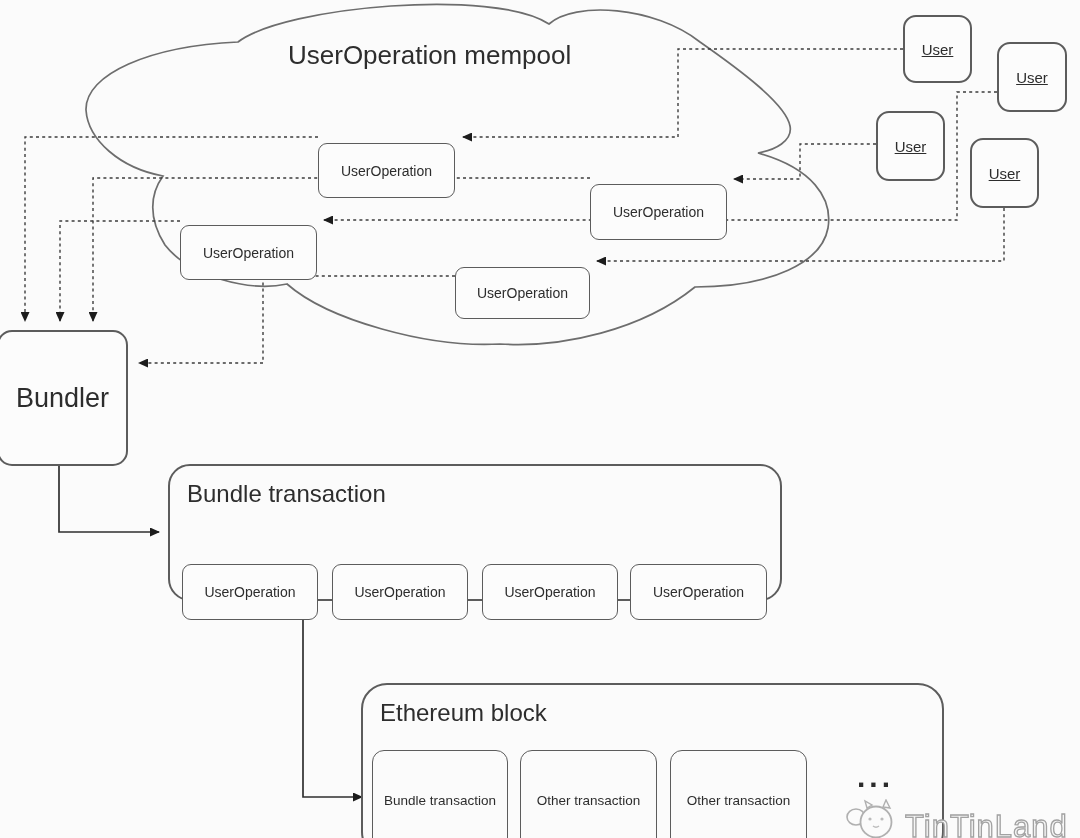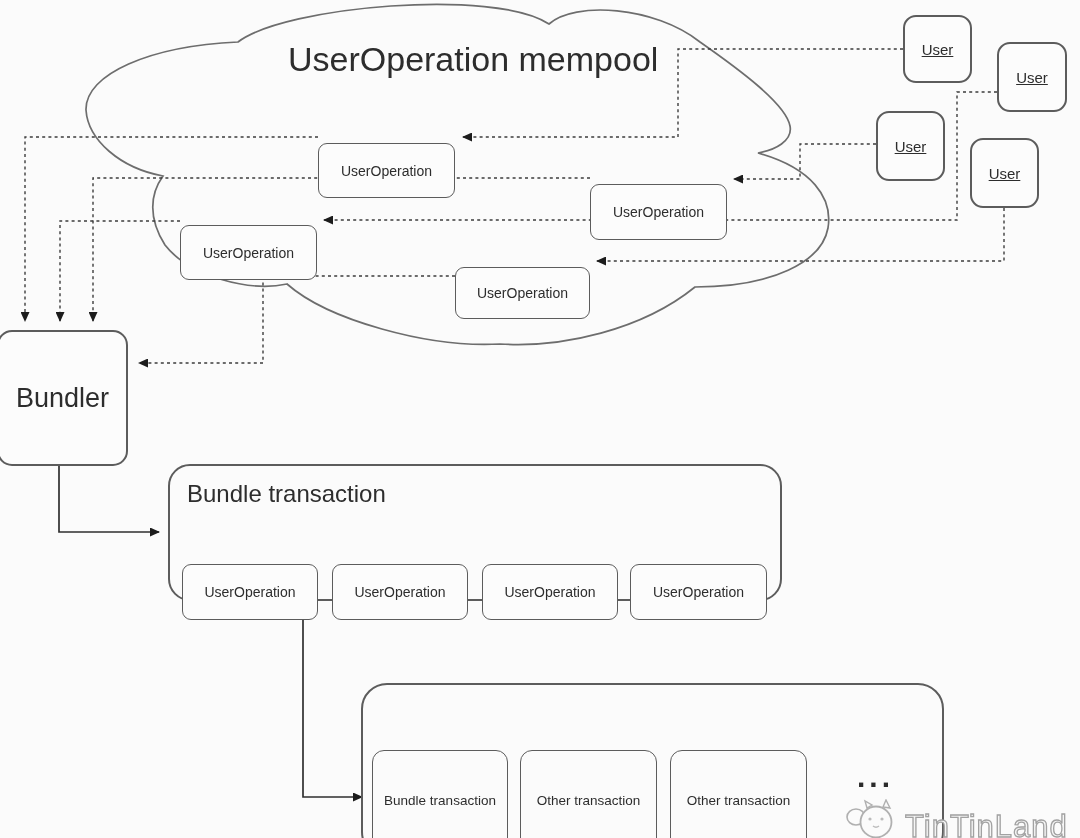--- a/index.html
+++ b/index.html
@@ -23,22 +23,22 @@
   .user-node{border-radius:13px;font-size:15px;text-decoration:underline;}
   .bundler-node{border-radius:15px;font-size:27px;}
   .container-node{
     position:absolute;z-index:2;background:transparent;
     border:2px solid #5c5c5c;border-radius:22px;box-sizing:border-box;
   }
   .container-title{
     position:absolute;z-index:3;font-size:24px;color:#2d2d2d;white-space:nowrap;
   }
   .diagram-title{
-    position:absolute;z-index:3;font-size:34px;color:#2d2d2d;
-    width:320px;text-align:center;white-space:nowrap;
+    position:absolute;z-index:3;font-size:26px;color:#2d2d2d;
+    width:320px;white-space:nowrap;
   }
   .tx-node{
     border-radius:12px;font-size:13.5px;line-height:19px;border-width:1.6px;
     background:transparent;
   }
   .ellipsis{
     position:absolute;z-index:3;font-size:30px;font-weight:700;
     letter-spacing:4px;color:#2b2b2b;
   }
   .watermark{
@@ -107,20 +107,21 @@
   <div class="node bundler-node" style="left:-3px;top:330px;width:131px;height:136px;">Bundler</div>
 
   <div class="container-node" style="left:168px;top:464px;width:614px;height:137px;"></div>
   <div class="container-title" style="left:187px;top:480px;">Bundle transaction</div>
   <div class="node uo-node" style="left:182px;top:532px;width:136px;height:56px;">UserOperation</div>
   <div class="node uo-node" style="left:332px;top:532px;width:136px;height:56px;">UserOperation</div>
   <div class="node uo-node" style="left:482px;top:532px;width:136px;height:56px;">UserOperation</div>
   <div class="node uo-node" style="left:630px;top:532px;width:137px;height:56px;">UserOperation</div>
 
   <div class="container-node" style="left:361px;top:683px;width:583px;height:175px;border-radius:26px;"></div>
+  <div class="container-title" style="left:380px;top:699px;">Ethereum block</div>
   <div class="node tx-node" style="left:372px;top:750px;width:136px;height:100px;">Bundle transaction</div>
   <div class="node tx-node" style="left:520px;top:750px;width:137px;height:100px;">Other transaction</div>
   <div class="node tx-node" style="left:670px;top:750px;width:137px;height:100px;">Other transaction</div>
   <div class="ellipsis" style="left:857px;top:760px;">...</div>
 
   <div class="watermark" style="left:845px;top:799px;">
     <span style="display:inline-block;margin-right:4px;">
       <svg width="56" height="40" viewBox="0 0 56 40">
         <ellipse cx="11" cy="18" rx="9" ry="8" fill="#fbfbfb" stroke="#b0b0b0" stroke-width="1.6"></ellipse>
         <path d="M22,9 l-2,-7 l7,4 z" fill="#fbfbfb" stroke="#b0b0b0" stroke-width="1.4"></path>

